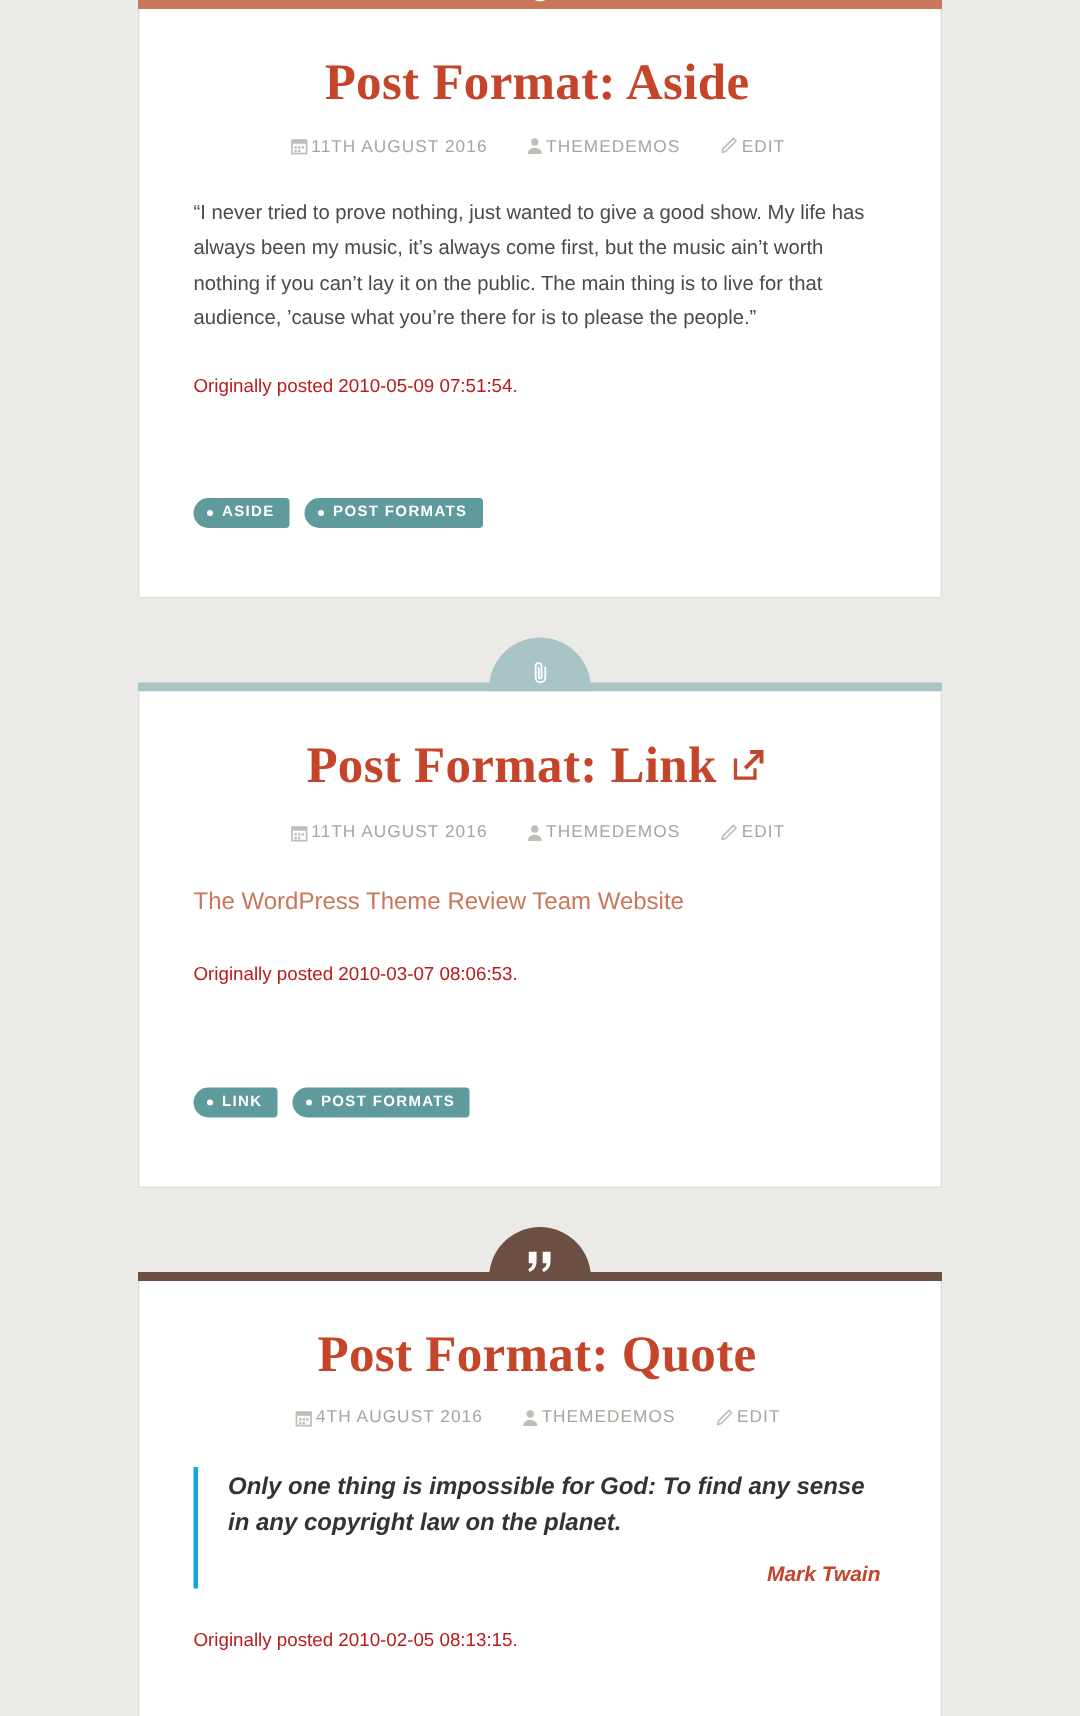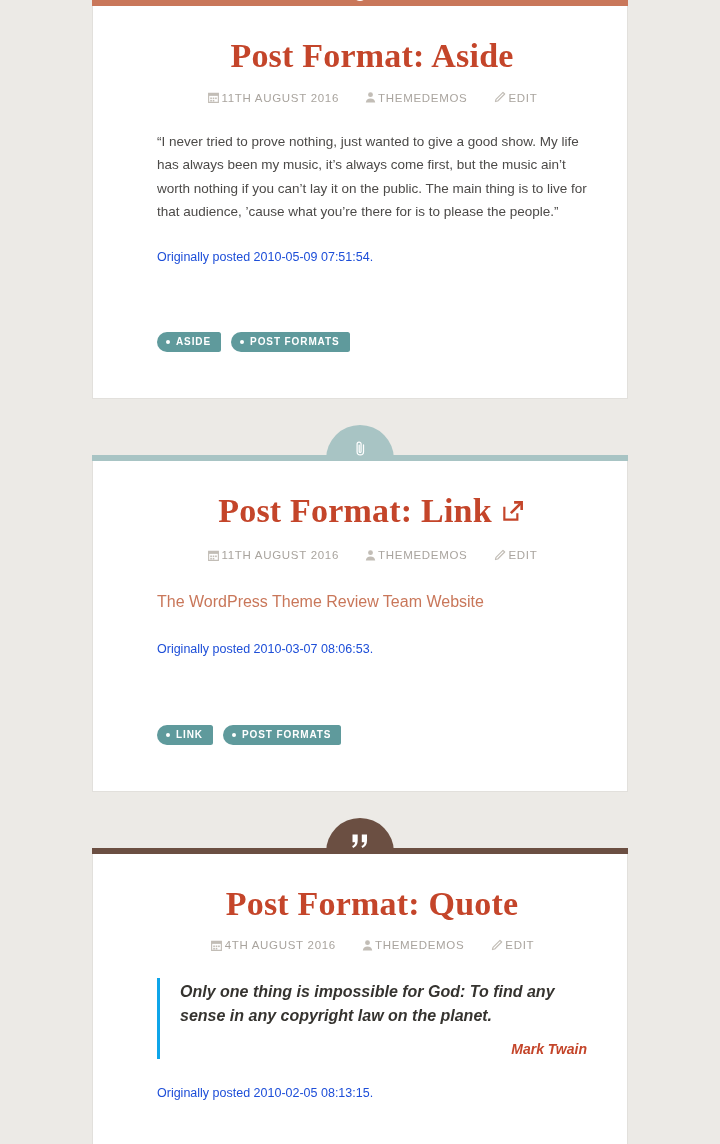--- a/index.html
+++ b/index.html
@@ -48,21 +48,21 @@
     height: 36px;
     border-radius: 34px 34px 0 0;
     display: flex;
     align-items: flex-end;
     justify-content: center;
     padding-bottom: 4px;
   }
   .badge svg { display: block; }
 
   
-  .post-inner { padding: 30px 40px 46px 64px; }
+  .post-inner { padding: 30px 40px 46px 36px; }
 
   .post-title {
     font-family: "Liberation Serif", "DejaVu Serif", serif;
     font-weight: 700;
     font-size: 34px;
     line-height: 1.15;
     color: #c4452a;
     text-align: center;
     margin: 0 0 16px 0;
     letter-spacing: .2px;
@@ -98,21 +98,21 @@
   .post-body p {
     margin: 0 0 18px 0;
     font-size: 13.5px;
     line-height: 1.72;
     color: #4c4a48;
   }
   .post-body p.origin {
     margin-top: 24px;
     margin-bottom: 0;
     font-size: 12.5px;
-    color: #1d4ed8;
+    color: #b91c1c;
   }
   .post-body a.body-link {
     color: #c9775a;
     text-decoration: none;
     font-size: 16px;
     line-height: 1.72;
   }
 
   blockquote.pullquote {
     margin: 0 0 10px 0;

